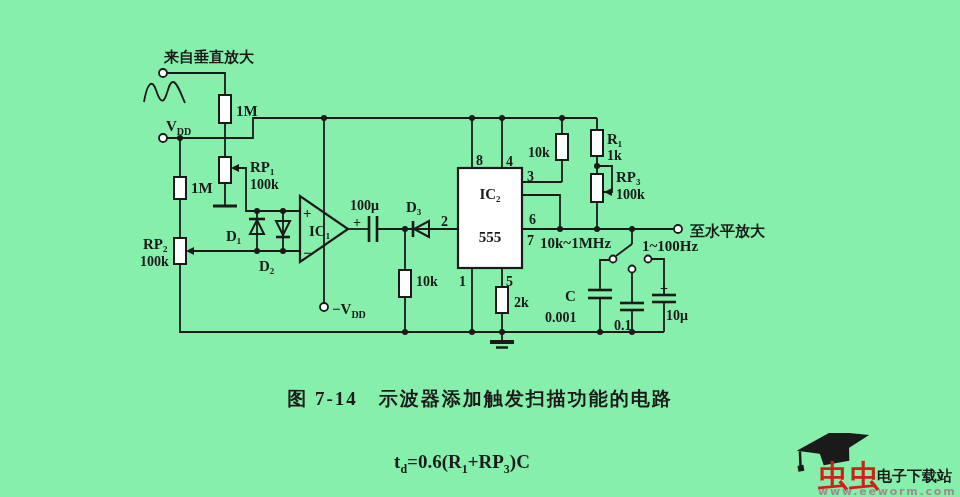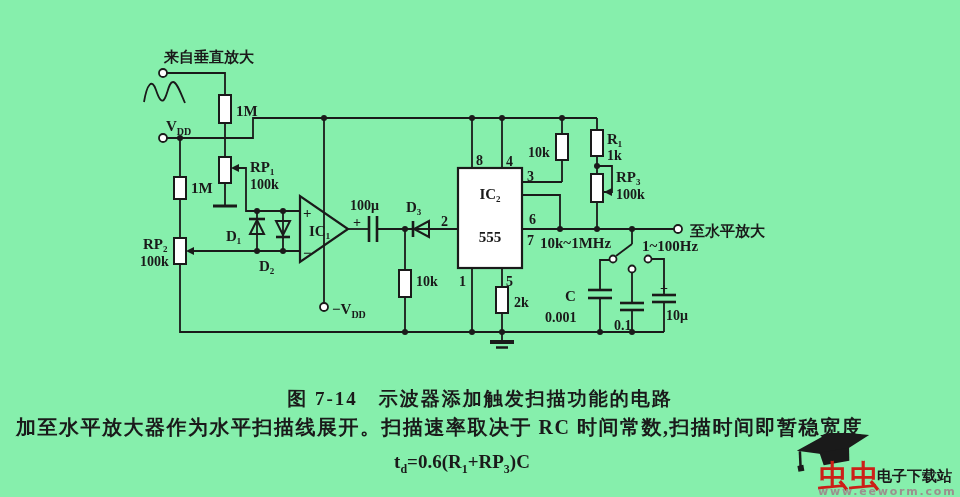--- a/index.html
+++ b/index.html
@@ -233,21 +233,20 @@
 
     <text class="lbl" x="565" y="301">C</text>
     <text class="val" x="545" y="322">0.001</text>
     <text class="val" x="614" y="330">0.1</text>
     <text class="val" x="660" y="293">+</text>
     <text class="val" x="666" y="320">10μ</text>
   </svg>
 
   <div class="caption">图 7-14　示波器添加触发扫描功能的电路</div>
 
-  <div class="bodytext">加至水平放大器作为水平扫描线展开。扫描速率取决于 RC 时间常数,扫描时间即暂稳宽度</div>
 
   <div class="formula"><span>t</span><sub>d</sub><span>=0.6(R</span><sub>1</sub><span>+RP</span><sub>3</sub><span>)C</span></div>
 
   <svg class="watermark" width="178" height="64" viewBox="0 0 178 64">
     <g transform="translate(14,2) rotate(-10)" fill="#1a1a1a">
       <polygon points="0,16 38,3 74,13 38,28"></polygon>
       <polygon points="22,22 52,22 50,35 24,35"></polygon>
       <path d="M3,17 L1,32" stroke="#1a1a1a" stroke-width="2.5" fill="none"></path>
       <rect x="-2" y="31" width="6" height="6"></rect>
     </g>

